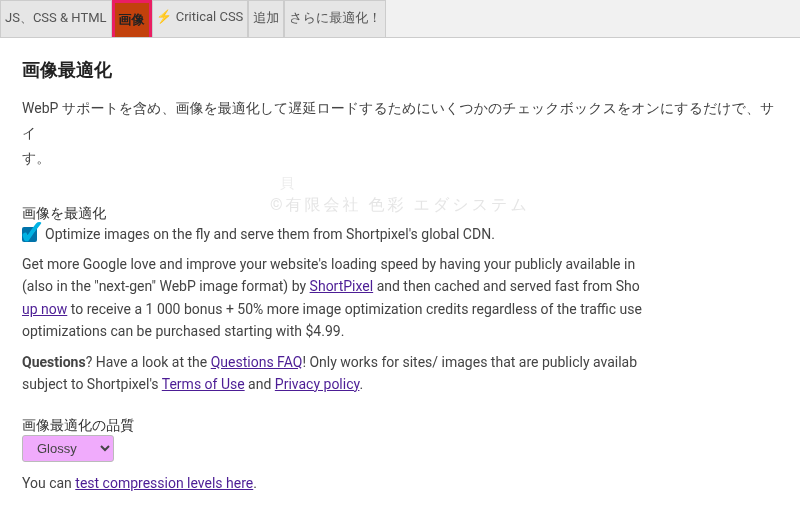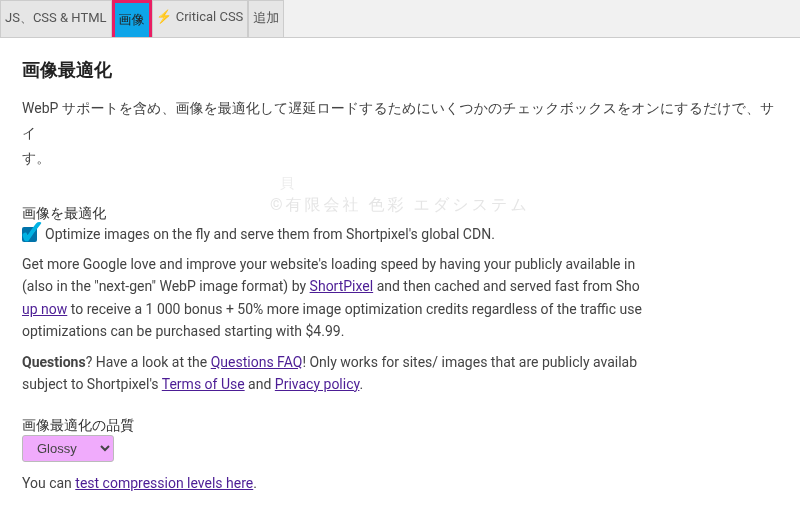--- a/index.html
+++ b/index.html
@@ -24,25 +24,25 @@
       border-bottom: none;
       color: #555;
       font-size: 13px;
       position: relative;
     }
     .tab.inactive {
       background: #e6e6e6;
       border-color: #ccc;
     }
     .tab.active {
-      background: #0ea5e9;
+      background: #c2410c;
       border: 3px solid #e91e63;
       border-bottom: none;
       color: #222;
-      font-weight: 400;
+      font-weight: 700;
     }
     .tab .bolt {
       color: #f5a623;
       margin-right: 3px;
     }
 
     .content {
       padding: 20px 22px;
     }
 
@@ -139,20 +139,21 @@
 </head>
 <body>
 
 <div class="tabs">
   <div class="tab inactive">JS、CSS &amp; HTML</div>
   <div class="tab active">画像</div>
   <div class="tab inactive">
     <span class="bolt">⚡</span><span>Critical CSS</span>
   </div>
   <div class="tab inactive">追加</div>
+  <div class="tab inactive">さらに最適化！</div>
 </div>
 
 <div class="content">
 
   <h2 class="section-title">画像最適化</h2>
   <p class="section-desc" style="white-space:pre-line">WebP サポートを含め、画像を最適化して遅延ロードするためにいくつかのチェックボックスをオンにするだけで、サイ
 す。</p>
 
   <div class="setting-row">
     <div class="setting-label">画像を最適化</div>

